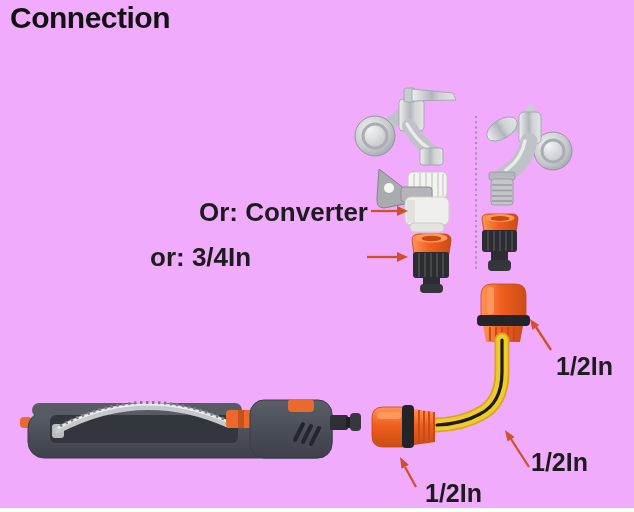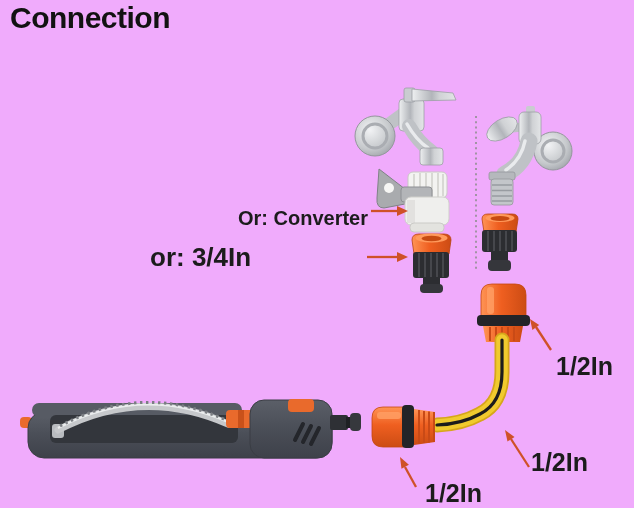--- a/index.html
+++ b/index.html
@@ -7,21 +7,21 @@
     position:relative;width:634px;height:508px;background:#f0abfc;overflow:hidden;
     font-family:"Liberation Sans",sans-serif;
   }
   .page-title{
     position:absolute;left:10px;top:1px;font-size:30px;font-weight:bold;
     color:#121212;letter-spacing:-0.5px;white-space:nowrap;
   }
   .label{
     position:absolute;font-weight:bold;color:#1c1c1c;white-space:nowrap;line-height:1;
   }
-  .label-converter{left:150px;top:208px;width:218px;text-align:right;font-size:20px;}
+  .label-converter{left:150px;top:199px;width:218px;text-align:right;font-size:26px;}
   .label-threequarter{left:150px;top:244px;width:213px;text-align:left;font-size:26px;}
   .label-half-top{left:556px;top:354px;font-size:25px;}
   .label-half-mid{left:531px;top:450px;font-size:25px;}
   .label-half-bottom{left:425px;top:481px;font-size:25px;}
   svg.art{position:absolute;left:0;top:0;}
 </style>
 </head>
 <body>
 
 <div class="stage">

